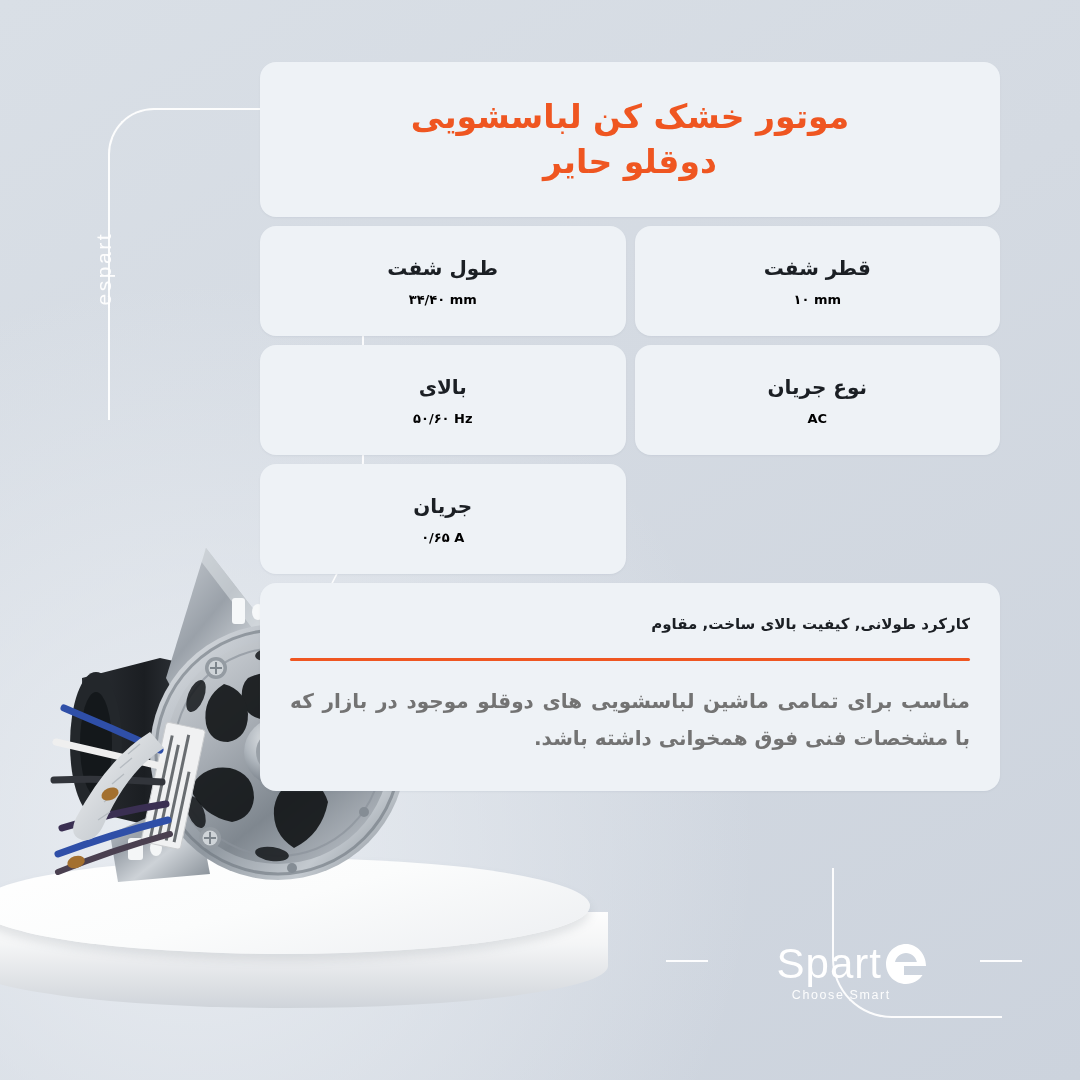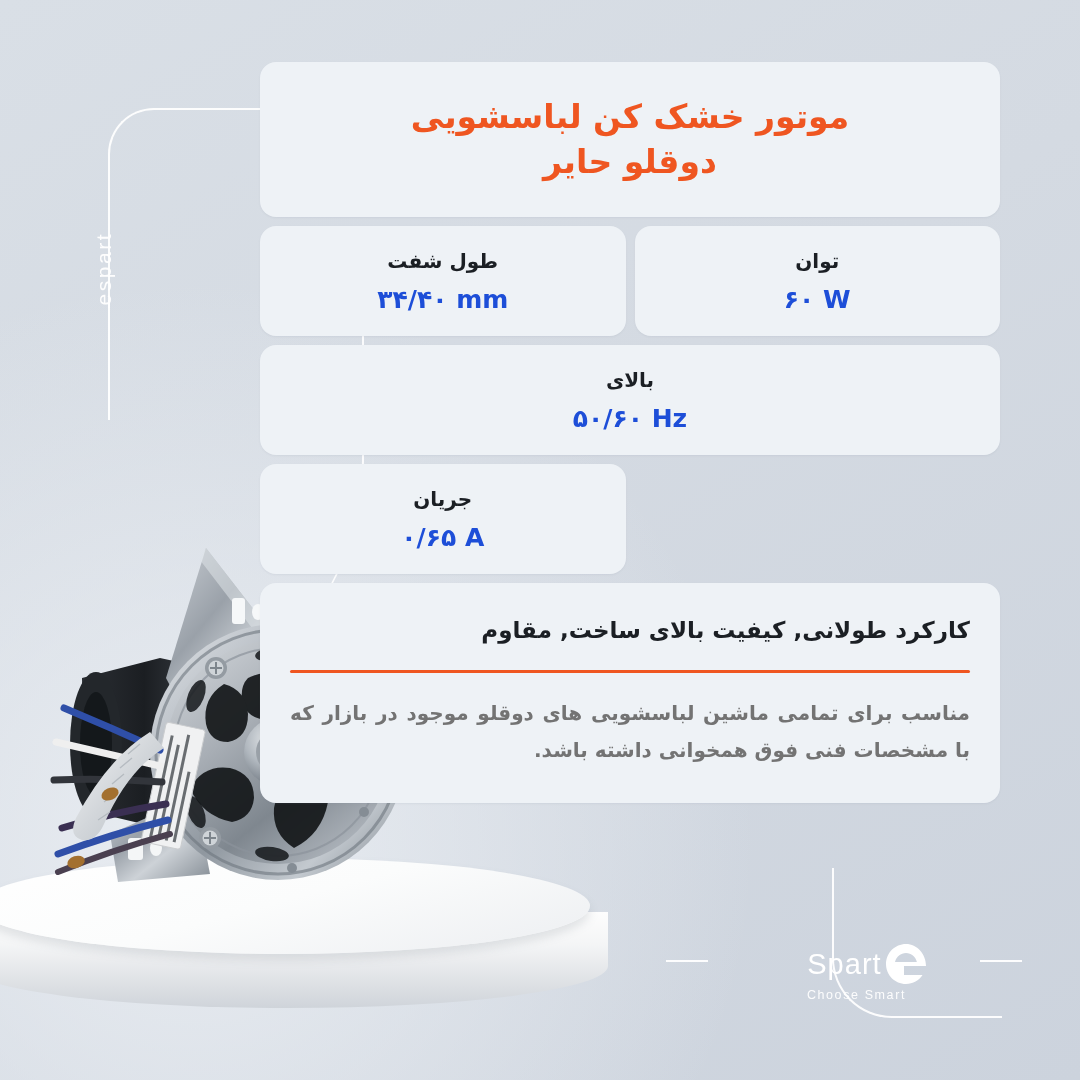--- a/index.html
+++ b/index.html
@@ -87,50 +87,50 @@
     color:#ef5621;font-size:33px;font-weight:bold;line-height:1.34;
     font-family:"DejaVu Sans",sans-serif;letter-spacing:0;
   }
 
   .spec-row{display:flex;gap:9px;margin-bottom:9px;justify-content:flex-start;}
   .spec-card{
     flex:1;height:110px;display:flex;flex-direction:column;
     align-items:center;justify-content:center;gap:12px;
   }
   .spec-label{font-size:20px;color:#1b1f24;font-weight:bold;}
-  .spec-value{font-size:25px;color:#1d4ed8;direction:ltr;font-weight:bold;}
+  .spec-value{font-size:13px;color:#000000;direction:ltr;font-weight:bold;}
 
   #row3{justify-content:flex-start;}
   #row3 .spacer{flex:1;}
 
   #desc-card{
     padding:30px 30px 34px;margin-top:0;
   }
   #desc-headline{
-    font-size:23px;color:#1b1f24;font-weight:bold;text-align:right;line-height:1.5;
+    font-size:15px;color:#1b1f24;font-weight:bold;text-align:right;line-height:1.5;
     margin-bottom:22px;
   }
   #desc-divider{height:3px;background:#ef5621;border-radius:2px;margin-bottom:22px;}
   #desc-body{
     font-size:20px;color:#737373;font-weight:bold;text-align:justify;
     text-align-last:right;line-height:1.85;
   }
 
   
   #arrow{position:absolute;left:432px;top:691px;width:92px;height:18px;}
 
   
   #logo{
     position:absolute;right:152px;bottom:78px;
     display:flex;flex-direction:column;align-items:center;
   }
   #logo-main{display:flex;align-items:center;gap:2px;}
   #logo-e{width:44px;height:44px;}
   #logo-word{
-    color:#ffffff;font-size:29px;letter-spacing:1px;
+    color:#ffffff;font-size:42px;letter-spacing:1px;
     font-family:"Liberation Sans",sans-serif;line-height:1;
   }
   #logo-tag{
     color:#ffffff;font-size:12.5px;letter-spacing:1.6px;margin-top:2px;
     font-family:"Liberation Sans",sans-serif;opacity:.95;margin-right:22px;
   }
   #logo-rule-left,#logo-rule-right{
     position:absolute;bottom:118px;height:2px;background:#fff;opacity:.95;
   }
   #logo-rule-left{right:372px;width:42px;}
@@ -297,30 +297,34 @@
 
   <div id="content">
 
     <div id="title-card" class="card">
       <div class="t-line">موتور خشک کن لباسشویی</div>
       <div class="t-line">دوقلو حایر</div>
     </div>
 
     <div class="spec-row">
       <div class="spec-card card">
-        <div class="spec-label">توان</div>
-        <div class="spec-value">۶۰ W</div>
+        <div class="spec-label">قطر شفت</div>
+        <div class="spec-value">۱۰ mm</div>
       </div>
       <div class="spec-card card">
         <div class="spec-label">طول شفت</div>
         <div class="spec-value">۳۴/۴۰ mm</div>
       </div>
     </div>
 
     <div class="spec-row">
+      <div class="spec-card card">
+        <div class="spec-label">نوع جریان</div>
+        <div class="spec-value">AC</div>
+      </div>
       <div class="spec-card card">
         <div class="spec-label">بالای</div>
         <div class="spec-value">۵۰/۶۰ Hz</div>
       </div>
     </div>
 
     <div class="spec-row" id="row3">
       <div class="spacer"></div>
       <div class="spec-card card">
         <div class="spec-label">جریان</div>

